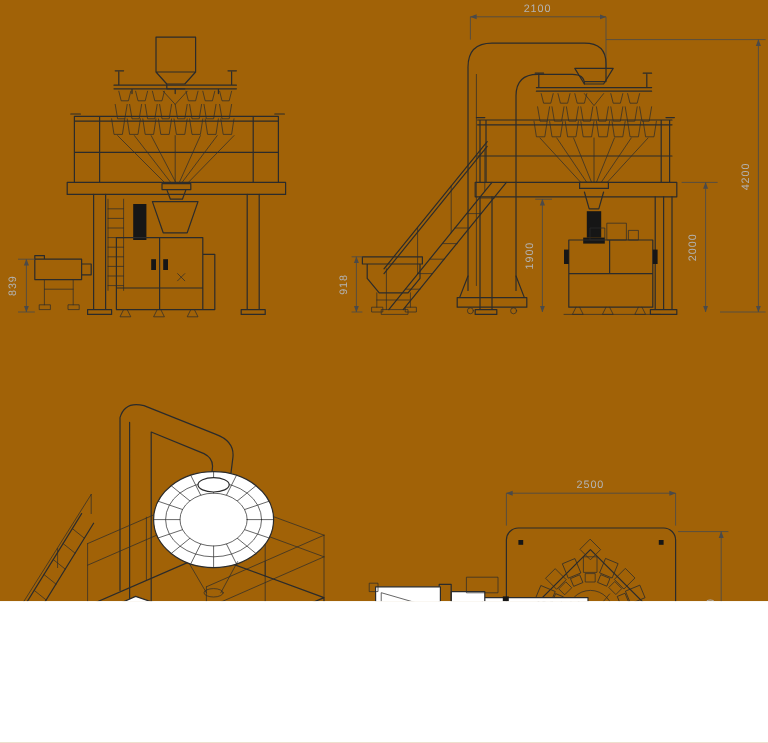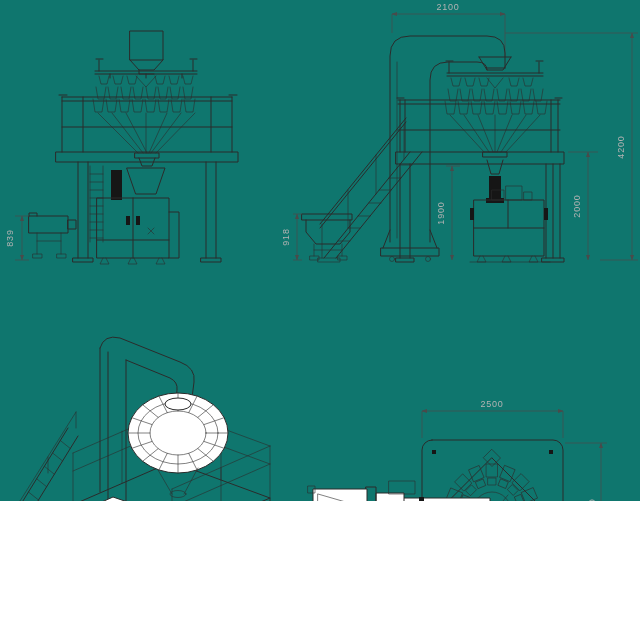--- a/index.html
+++ b/index.html
@@ -1,16 +1,16 @@
 <!DOCTYPE html>
 <html><head>
 <meta charset="utf-8">
 <style>
   html,body { margin:0; padding:0; background:#ffffff; }
-  .canvas { position:relative; width:640px; height:501px; background:#0f766e;
+  .canvas { position:relative; width:640px; height:501px; background:#a16207;
             font-family:"Liberation Sans", sans-serif; overflow:hidden; }
   svg { position:absolute; left:0; top:0; }
   .ln  { fill:none; stroke:#2b2b2b; stroke-width:1;  stroke-linejoin:round; stroke-linecap:round; }
   .lnt { fill:none; stroke:#2b2b2b; stroke-width:.6; stroke-linejoin:round; stroke-linecap:round; }
   .wh  { fill:#ffffff; stroke:#2b2b2b; stroke-width:1; stroke-linejoin:round; }
   .dk  { fill:#161616; stroke:none; }
   .dim { fill:none; stroke:#4a4a4a; stroke-width:.7; }
   .dimtxt { font-family:"Liberation Sans", sans-serif; font-size:9px; fill:#b3b3b3;
             letter-spacing:.8px; }
 </style>

